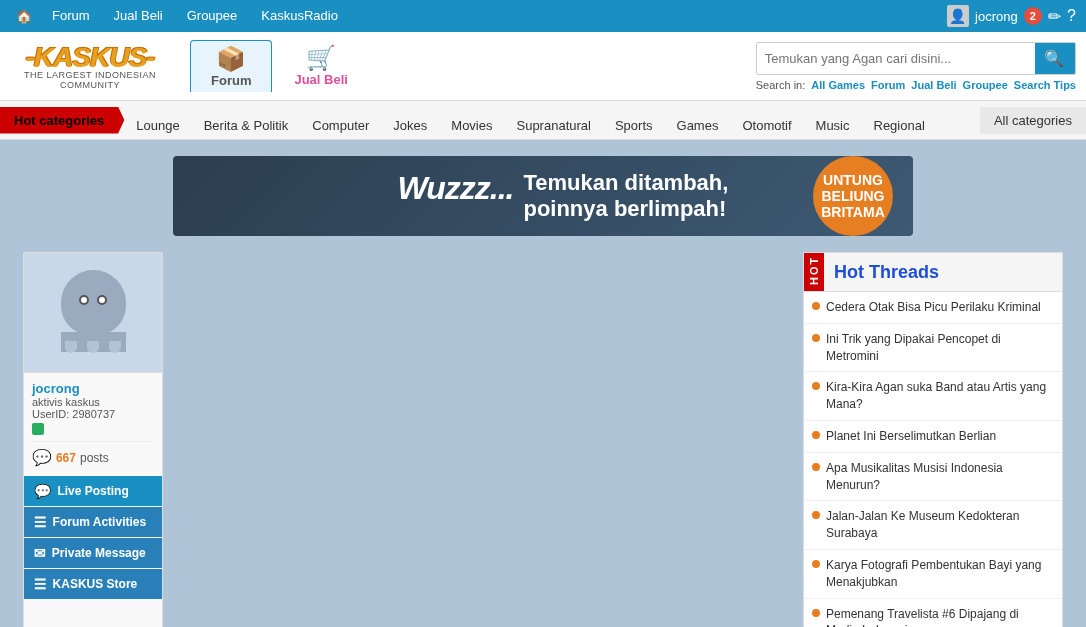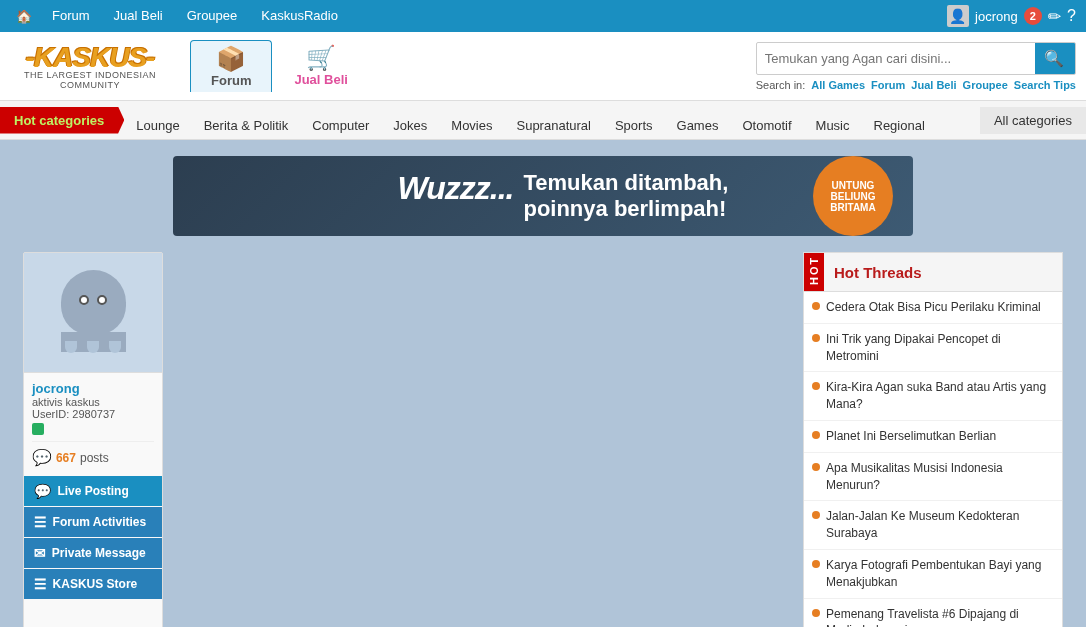--- a/index.html
+++ b/index.html
@@ -161,21 +161,21 @@
     
     .cat-nav {
       background: #f5f5f5;
       border-bottom: 1px solid #ddd;
       display: flex;
       align-items: center;
       padding: 0;
     }
     .hot-cat {
       background: #cc0000;
-      color: #bef264;
+      color: #000000;
       padding: 6px 14px;
       font-weight: bold;
       font-size: 13px;
       clip-path: polygon(0 0, 95% 0, 100% 50%, 95% 100%, 0 100%);
       padding-right: 20px;
       cursor: pointer;
       text-align: center;
     }
     .cat-nav-item {
       padding: 6px 12px;
@@ -226,21 +226,21 @@
       right: 20px;
       width: 80px;
       height: 80px;
       background: #e67e22;
       border-radius: 50%;
       display: flex;
       flex-direction: column;
       align-items: center;
       justify-content: center;
       color: #fff;
-      font-size: 10px;
+      font-size: 14px;
       font-weight: bold;
       text-align: right;
     }
 
     
     .main-content {
       display: flex;
       gap: 10px;
       padding: 0 10px 10px;
       max-width: 1060px;
@@ -358,23 +358,23 @@
       color: #fff;
       writing-mode: vertical-rl;
       transform: rotate(180deg);
       padding: 6px 4px;
       font-size: 11px;
       font-weight: bold;
       letter-spacing: 2px;
       height: 38px;
     }
     .hot-title {
-      font-size: 15px;
-      font-weight: bold;
-      color: #b91c1c;
+      font-size: 18px;
+      font-weight: bold;
+      color: #1d4ed8;
       padding: 8px 10px;
     }
     .hot-threads-list {
       border: 1px solid #ddd;
       background: #fff;
     }
     .hot-thread-item {
       display: flex;
       align-items: flex-start;
       gap: 6px;

